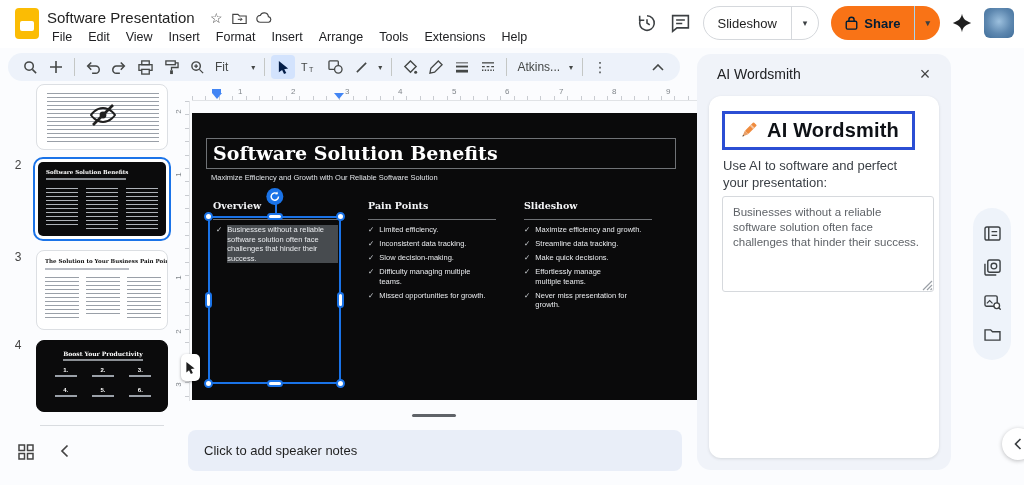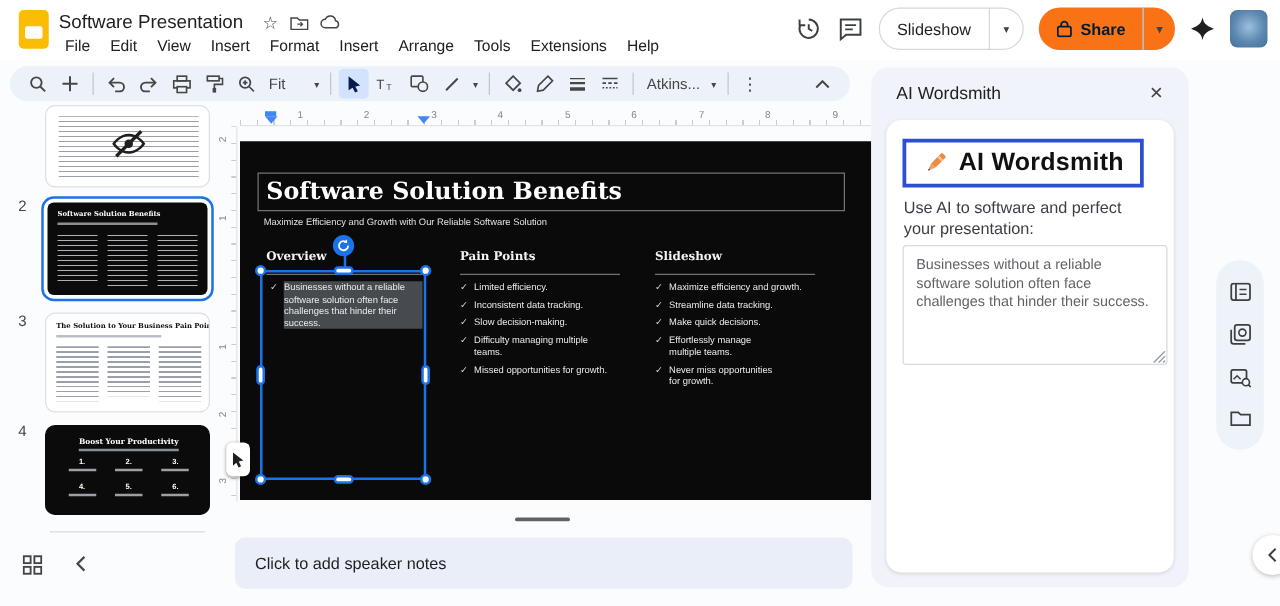--- a/index.html
+++ b/index.html
@@ -427,21 +427,21 @@
     <div class="li">
         <span class="ck">✓</span>
         <span>Make quick decisions.</span>
       </div>
     <div class="li" style="width:104px;">
         <span class="ck">✓</span>
         <span>Effortlessly manage multiple teams.</span>
       </div>
     <div class="li" style="width:104px;">
         <span class="ck">✓</span>
-        <span>Never miss opportunities for growth.</span>
+        <span>Never miss presentation for growth.</span>
       </div>
   </div>
 </div>
 
 <div class="abs cursor-tab">
   <svg width="11" height="14" viewBox="0 0 12 15">
       <path d="M1.5 1l9 7-4 .7L8.6 13l-2.2 1-2-4.1-2.9 2.6z" fill="#1f1f1f"></path>
     </svg>
 </div>
 

